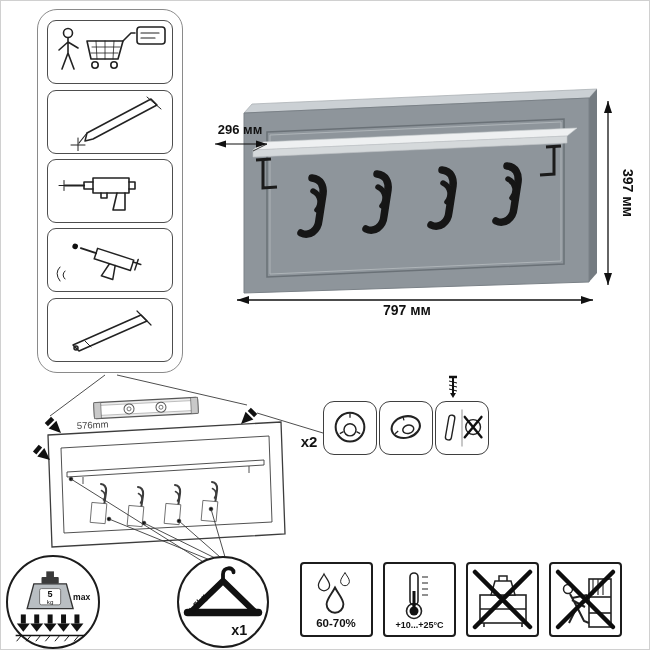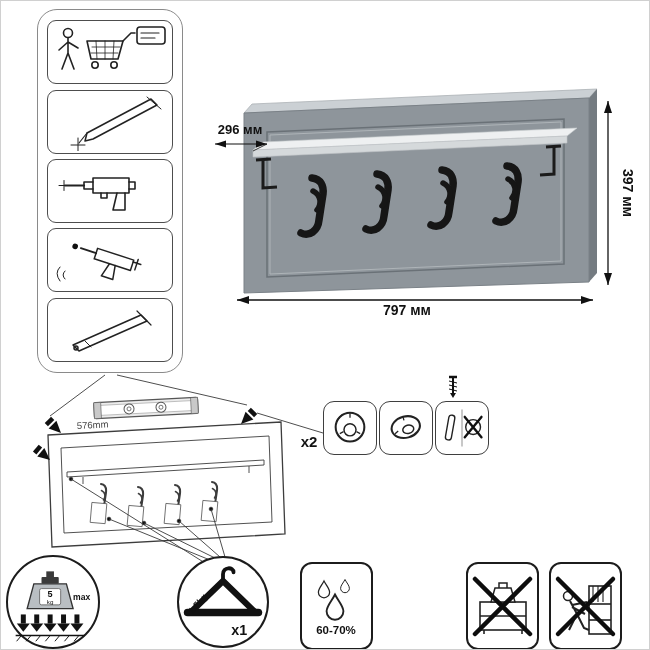--- a/index.html
+++ b/index.html
@@ -9,21 +9,21 @@
   svg text{font-family:"Liberation Sans",sans-serif}
   .tools{position:absolute;left:36px;top:8px;width:146px;height:364px;border:1.5px solid #8a8a8a;
          border-radius:20px;background:#fff;display:flex;flex-direction:column;align-items:center;
          justify-content:space-evenly;padding:5px 0;z-index:2}
   .tool-box{width:126px;height:64px;border:1.2px solid #4d4d4d;border-radius:9px;background:#fff;
             display:flex;align-items:center;justify-content:center}
   .fast-box{position:absolute;top:400px;width:54px;height:54px;border:1.6px solid #3f3f3f;
             border-radius:11px;background:#fff;z-index:2;display:flex;align-items:center;justify-content:center}
   .circle{position:absolute;border:2.2px solid #1c1c1c;border-radius:50%;background:#fff;z-index:2;
           display:flex;align-items:center;justify-content:center}
-  .cond{position:absolute;top:561px;width:73px;height:88px;border:2px solid #1c1c1c;border-radius:12px;
+  .cond{position:absolute;top:561px;width:73px;height:75px;border:2px solid #1c1c1c;border-radius:4px;
         background:#fff;z-index:2;display:flex;align-items:center;justify-content:center}
 </style>
 </head>
 <body>
 
 <div id="canvas">
 
   <svg id="art" viewBox="0 0 650 650" width="650" height="650">
     <defs>
       <g id="hook3d">
@@ -279,20 +279,30 @@
   <div class="cond" style="left:299px">
     <svg viewBox="0 0 69 69" width="69" height="69">
       <g fill="none" stroke="#222" stroke-width="1.8">
         <path transform="translate(22,16) scale(0.7)" d="M0,-10 C3,-4 8,1 8,6 A8,8 0 1 1 -8,6 C-8,1 -3,-4 0,-10 Z"></path>
         <path transform="translate(43,13) scale(0.55)" d="M0,-10 C3,-4 8,1 8,6 A8,8 0 1 1 -8,6 C-8,1 -3,-4 0,-10 Z"></path>
         <path transform="translate(33,33) scale(1.05)" d="M0,-10 C3,-4 8,1 8,6 A8,8 0 1 1 -8,6 C-8,1 -3,-4 0,-10 Z"></path>
       </g>
       <text x="34" y="62" text-anchor="middle" font-size="11.5" font-weight="bold" fill="#111">60-70%</text>
     </svg>
   </div>
+  <div class="cond" style="left:382px">
+    <svg viewBox="0 0 69 69" width="69" height="69">
+      <rect x="25" y="8" width="8" height="32" rx="4" fill="none" stroke="#222" stroke-width="1.6"></rect>
+      <circle cx="29" cy="46" r="7.5" fill="none" stroke="#222" stroke-width="1.6"></circle>
+      <rect x="27.5" y="26" width="3" height="16" fill="#111"></rect>
+      <circle cx="29" cy="46" r="4.5" fill="#111"></circle>
+      <path d="M37,12 h6 M37,18 h6 M37,24 h6 M37,30 h6" stroke="#222" stroke-width="1.2"></path>
+      <text x="34.5" y="63" text-anchor="middle" font-size="9" font-weight="bold" fill="#111">+10...+25°C</text>
+    </svg>
+  </div>
   <div class="cond" style="left:465px">
     <svg viewBox="0 0 69 69" width="69" height="69">
       <g fill="none" stroke="#222" stroke-width="1.6">
         <rect x="12" y="30" width="46" height="28"></rect>
         <line x1="12" y1="44" x2="58" y2="44"></line>
         <path d="M16,58 v4 M54,58 v4"></path>
         <polygon points="27,16 43,16 47,30 23,30" fill="#fff" stroke-width="1.5"></polygon>
         <path d="M31,16 v-5 h8 v5" stroke-width="1.5"></path>
       </g>
       <path d="M7,7 L62,62 M62,7 L7,62" stroke="#0d0d0d" stroke-width="4.5" stroke-linecap="round" fill="none"></path>

